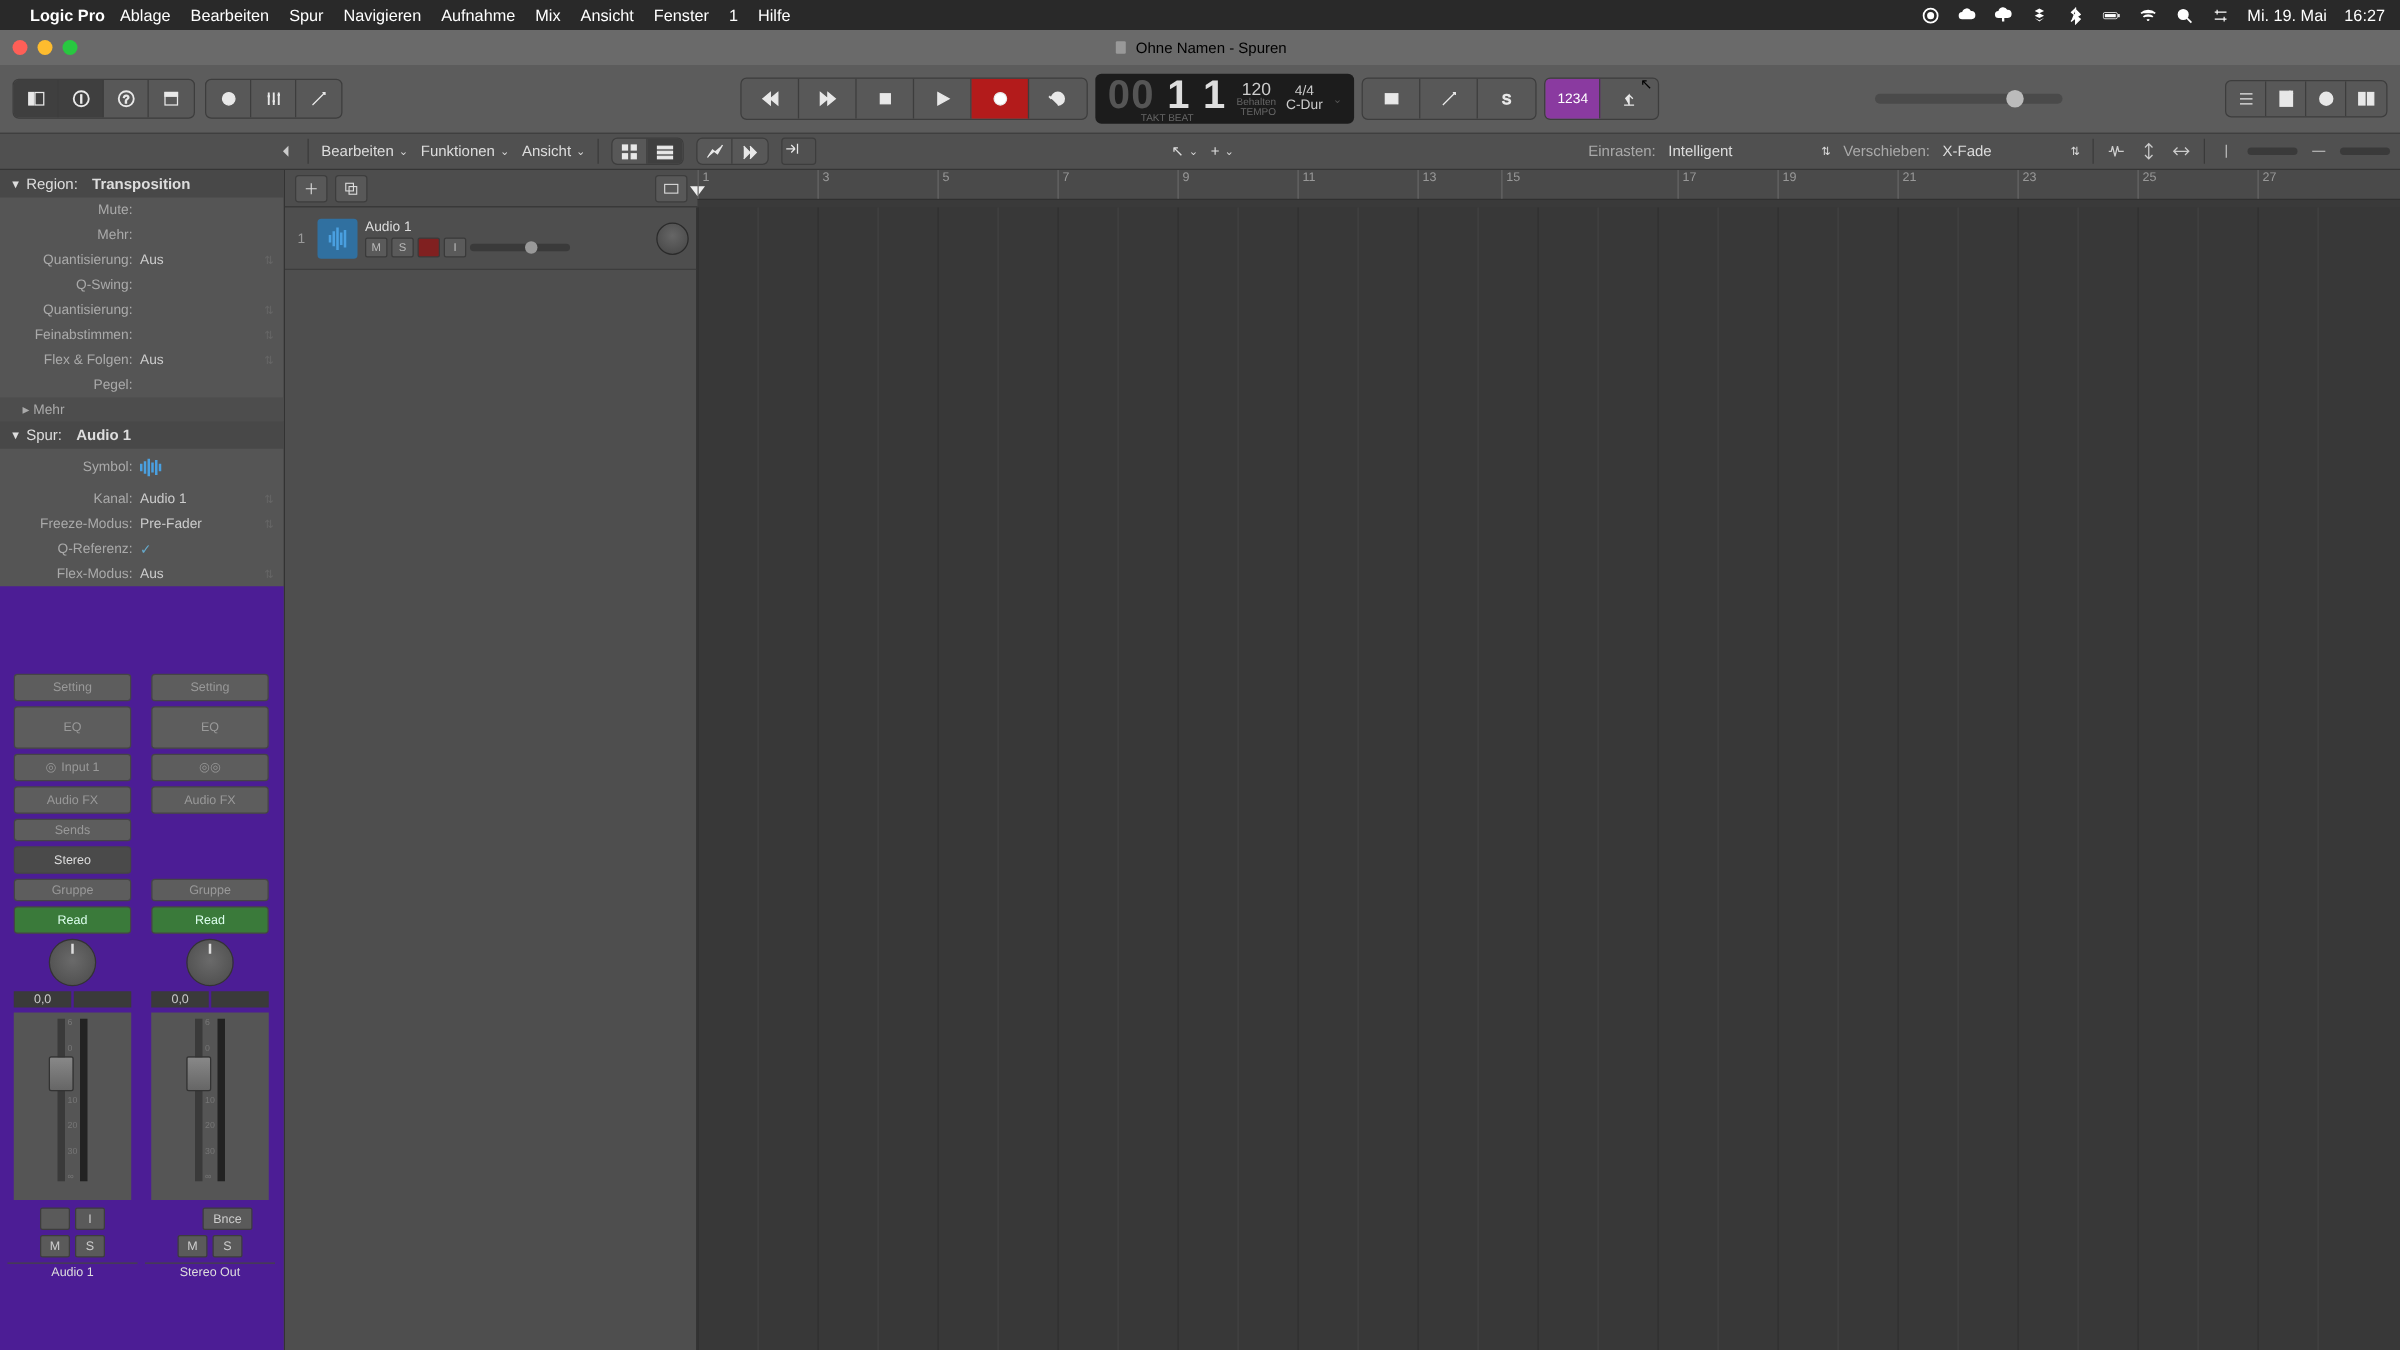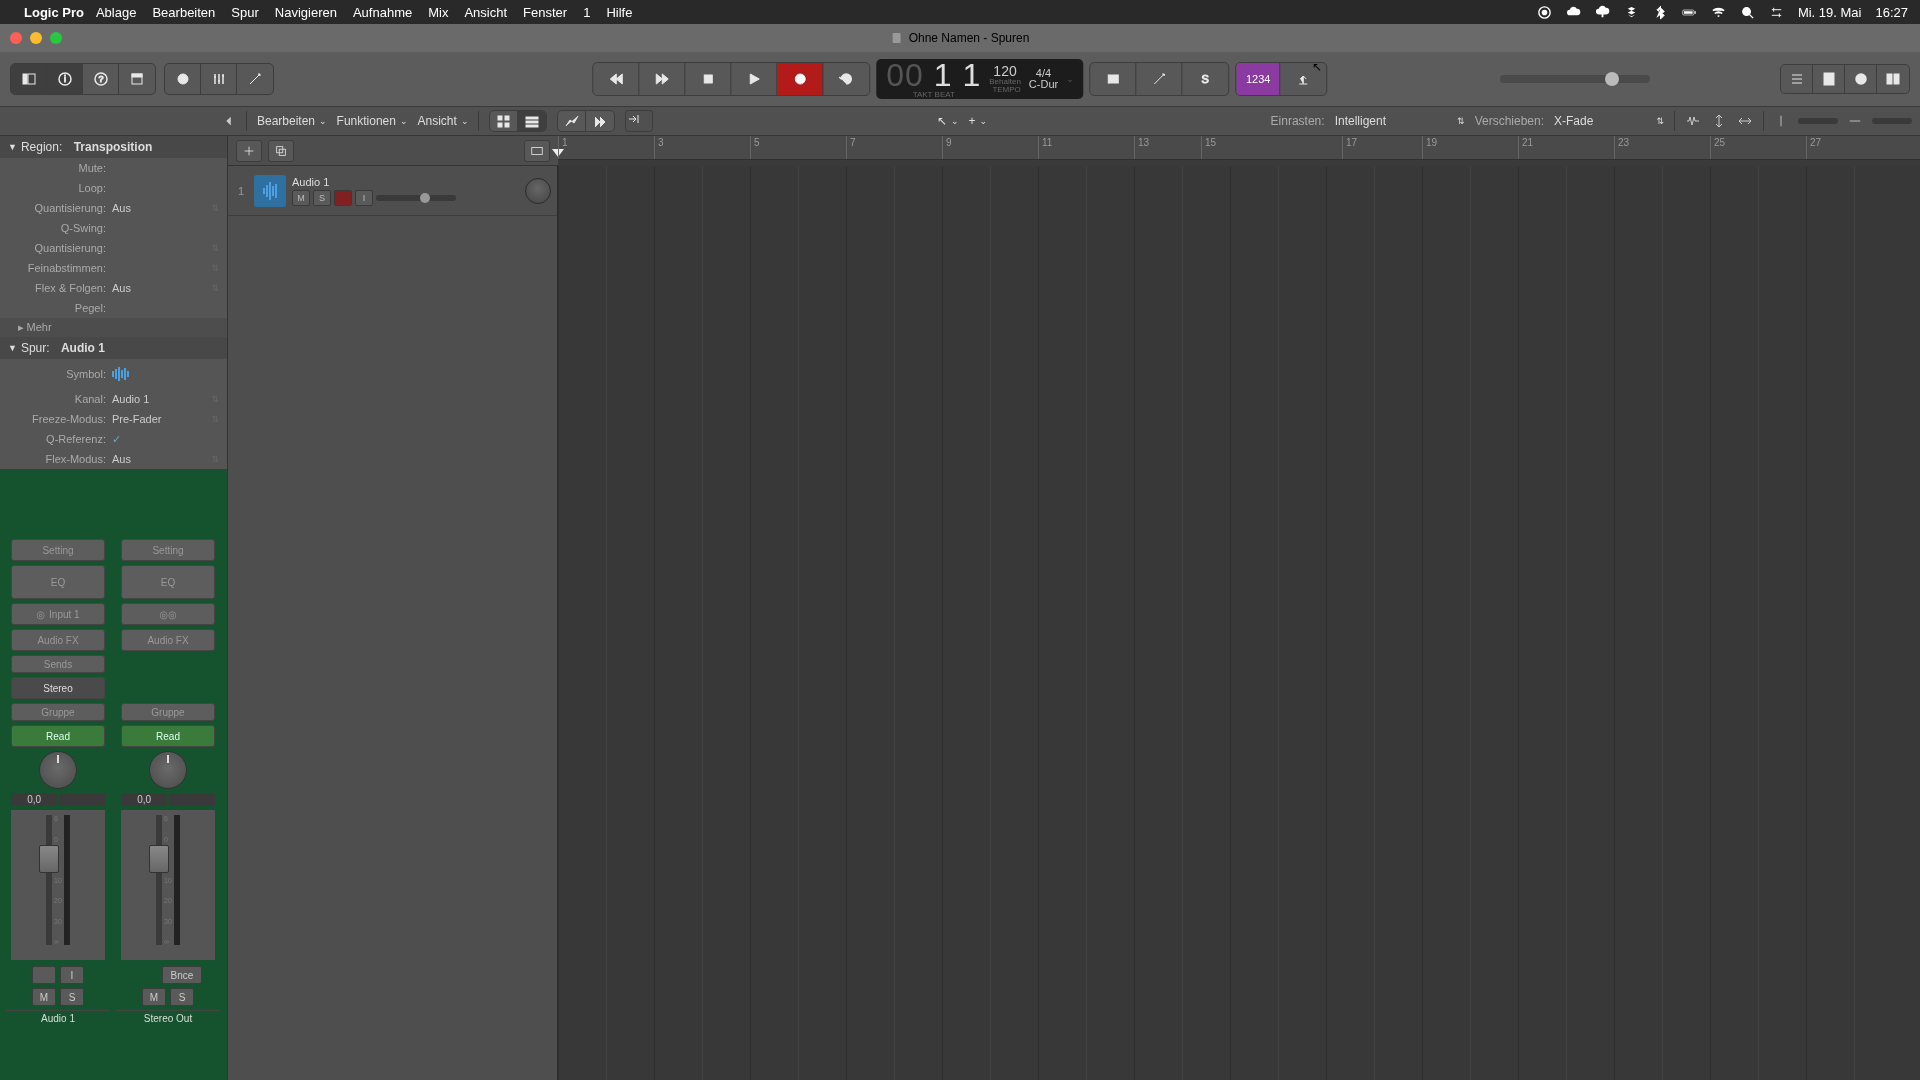--- a/index.html
+++ b/index.html
@@ -18,21 +18,21 @@
 .titlebar .title{position:absolute;left:50%;transform:translateX(-50%);color:#000000;display:flex;align-items:center;gap:6px}
 .toolbar{height:54px;background:#5c5c5c;display:flex;align-items:center;padding:0 10px;position:relative}
 .btn-group{display:flex;background:#585858;border:1px solid #3d3d3d;border-radius:5px;overflow:hidden}
 .btn-group .tbtn{width:36px;height:30px;display:flex;align-items:center;justify-content:center;border-right:1px solid #3d3d3d}
 .btn-group .tbtn:last-child{border-right:none}
 .tbtn svg{width:16px;height:16px;fill:#e8e8e8;stroke:#e8e8e8}
 .tbtn.active{background:#3f3f3f}
 .transport{position:absolute;left:50%;transform:translateX(-50%);display:flex;align-items:center;gap:6px}
 .transport .btn-group .tbtn{width:46px;height:32px}
 .lcd{background:#1c1c1c;border-radius:5px;height:40px;display:flex;align-items:center;padding:0 10px;color:#aaa;gap:8px}
-.lcd .big{font-family:"Arial Narrow",Arial;font-size:32px;color:#ddd;font-weight:400;letter-spacing:1px}
+.lcd .big{font-family:"Arial Narrow",Arial;font-size:32px;color:#ddd;font-weight:700;letter-spacing:1px}
 .lcd .big .dim{color:#555}
 .lcd .sub{font-size:8px;color:#666;text-align:right}
 .lcd .col{display:flex;flex-direction:column;align-items:center;line-height:1}
 .lcd .val{font-size:14px;color:#ccc}
 .lcd .val2{font-size:11px;color:#ccc}
 .rec-btn{background:#b31b1b!important}
 .rec-btn svg circle{fill:#fff}
 .hslider{width:150px;height:8px;background:#4a4a4a;border-radius:4px;position:relative}
 .hslider .thumb{width:14px;height:14px;background:#bbb;border-radius:7px;position:absolute;top:-3px;left:70%}
 .right-tools{margin-left:auto;display:flex;gap:10px;align-items:center}
@@ -43,21 +43,21 @@
 .sub-toolbar .sp{flex:1}
 .main{display:flex;height:calc(1080px - 24px - 28px - 54px - 30px)}
 .inspector{width:228px;background:#555;border-right:1px solid #333;display:flex;flex-direction:column}
 .insp-hdr{background:#484848;padding:4px 8px;font-size:12px;color:#ddd;display:flex;align-items:center;gap:4px}
 .insp-hdr .tri{font-size:9px}
 .insp-row{display:flex;padding:2px 8px;font-size:11px;color:#aaa;align-items:center;height:20px}
 .insp-row .lbl{width:104px;text-align:right;padding-right:6px}
 .insp-row .val{color:#ccc;flex:1}
 .insp-row .chev{color:#666;font-size:9px}
 .more{padding:3px 18px;font-size:11px;color:#aaa;background:#4d4d4d}
-.ch-strips{flex:1;display:flex;gap:6px;padding:6px;background:#14532d;justify-content:flex-start}
+.ch-strips{flex:1;display:flex;gap:6px;padding:6px;background:#4c1d95;justify-content:flex-start}
 .strip{width:104px;display:flex;flex-direction:column;align-items:center;gap:4px}
 .strip-btn{width:90%;height:22px;background:#5d5d5d;border:1px solid #454545;border-radius:3px;font-size:10px;color:#999;display:flex;align-items:center;justify-content:center}
 .strip-btn.eq{height:34px}
 .strip-btn.read{background:#3a7a3a;color:#dfe}
 .strip-btn.stereo{background:#4a4a4a;color:#ddd}
 .knob{width:38px;height:38px;border-radius:19px;background:radial-gradient(circle at 50% 45%,#6a6a6a,#4a4a4a);border:1px solid #333;position:relative}
 .knob::after{content:"";position:absolute;left:50%;top:3px;width:2px;height:8px;background:#ddd;transform:translateX(-50%)}
 .db-row{display:flex;gap:2px;width:90%;font-size:10px}
 .db-row span{flex:1;background:#3a3a3a;text-align:center;padding:1px 0}
 .fader-area{height:150px;width:90%;display:flex;justify-content:center;gap:2px;position:relative;background:#555}
@@ -428,21 +428,21 @@
 
 <div class="main">
 
   <div class="inspector">
     <div class="insp-hdr"><span class="tri">▼</span><span>Region:</span>&nbsp;<b>Transposition</b></div>
     <div class="insp-row">
         <span class="lbl">Mute:</span>
         <span class="val"></span>
       </div>
     <div class="insp-row">
-        <span class="lbl">Loop:</span>
+        <span class="lbl">Mehr:</span>
         <span class="val"></span>
       </div>
     <div class="insp-row">
         <span class="lbl">Quantisierung:</span>
         <span class="val">Aus</span>
         <span class="chev">⇅</span>
       </div>
     <div class="insp-row">
         <span class="lbl">Q-Swing:</span>
         <span class="val"></span>

